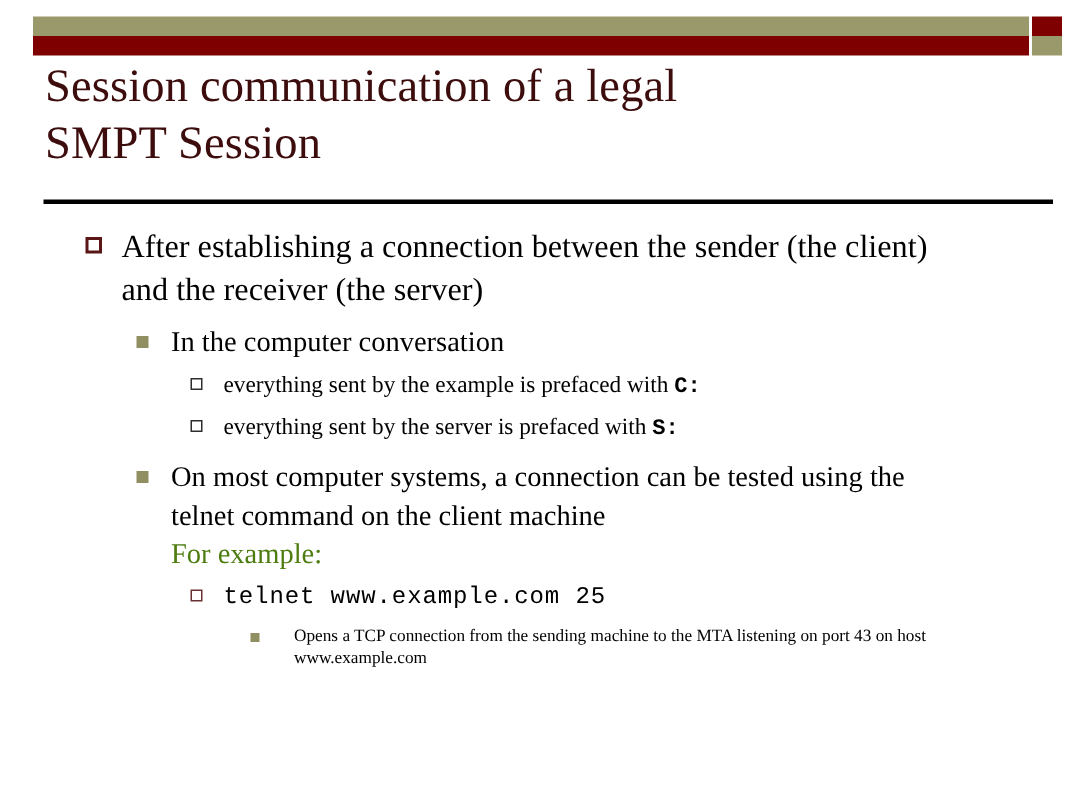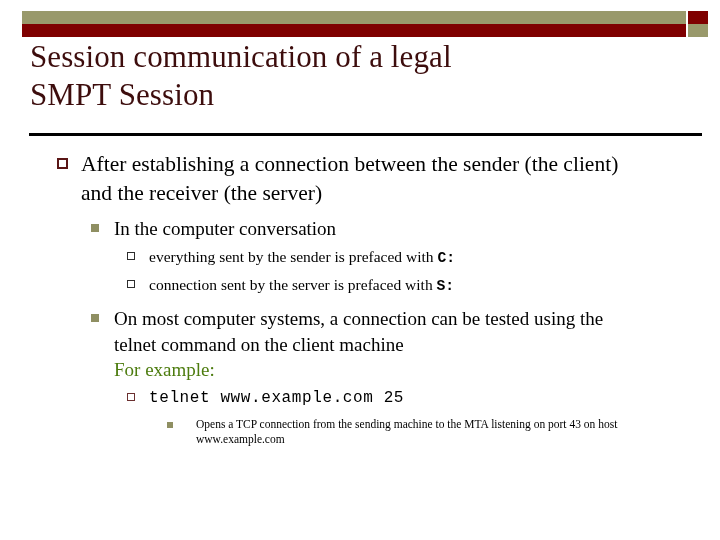--- a/index.html
+++ b/index.html
@@ -224,26 +224,26 @@
     <span class="btext">After establishing a connection between the sender (the client) and the receiver (the server)</span>
   </div>
 
   <div class="bullet-row lvl2">
     <span class="marker"></span>
     <span class="btext">In the computer conversation</span>
   </div>
 
   <div class="bullet-row lvl3">
     <span class="marker"></span>
-    <span class="btext"><span>everything sent by the sender is prefaced with </span><span class="mono-inline">C:</span></span>
+    <span class="btext"><span>everything sent by the example is prefaced with </span><span class="mono-inline">C:</span></span>
   </div>
 
   <div class="bullet-row lvl3">
     <span class="marker"></span>
-    <span class="btext"><span>connection sent by the server is prefaced with </span><span class="mono-inline">S:</span></span>
+    <span class="btext"><span>everything sent by the server is prefaced with </span><span class="mono-inline">S:</span></span>
   </div>
 
   <div class="bullet-row lvl2">
     <span class="marker"></span>
     <span class="btext">
       <span>On most computer systems, a connection can be tested using the telnet command on the client machine</span>
       <div class="sub-line">For example:</div>
     </span>
   </div>
 

